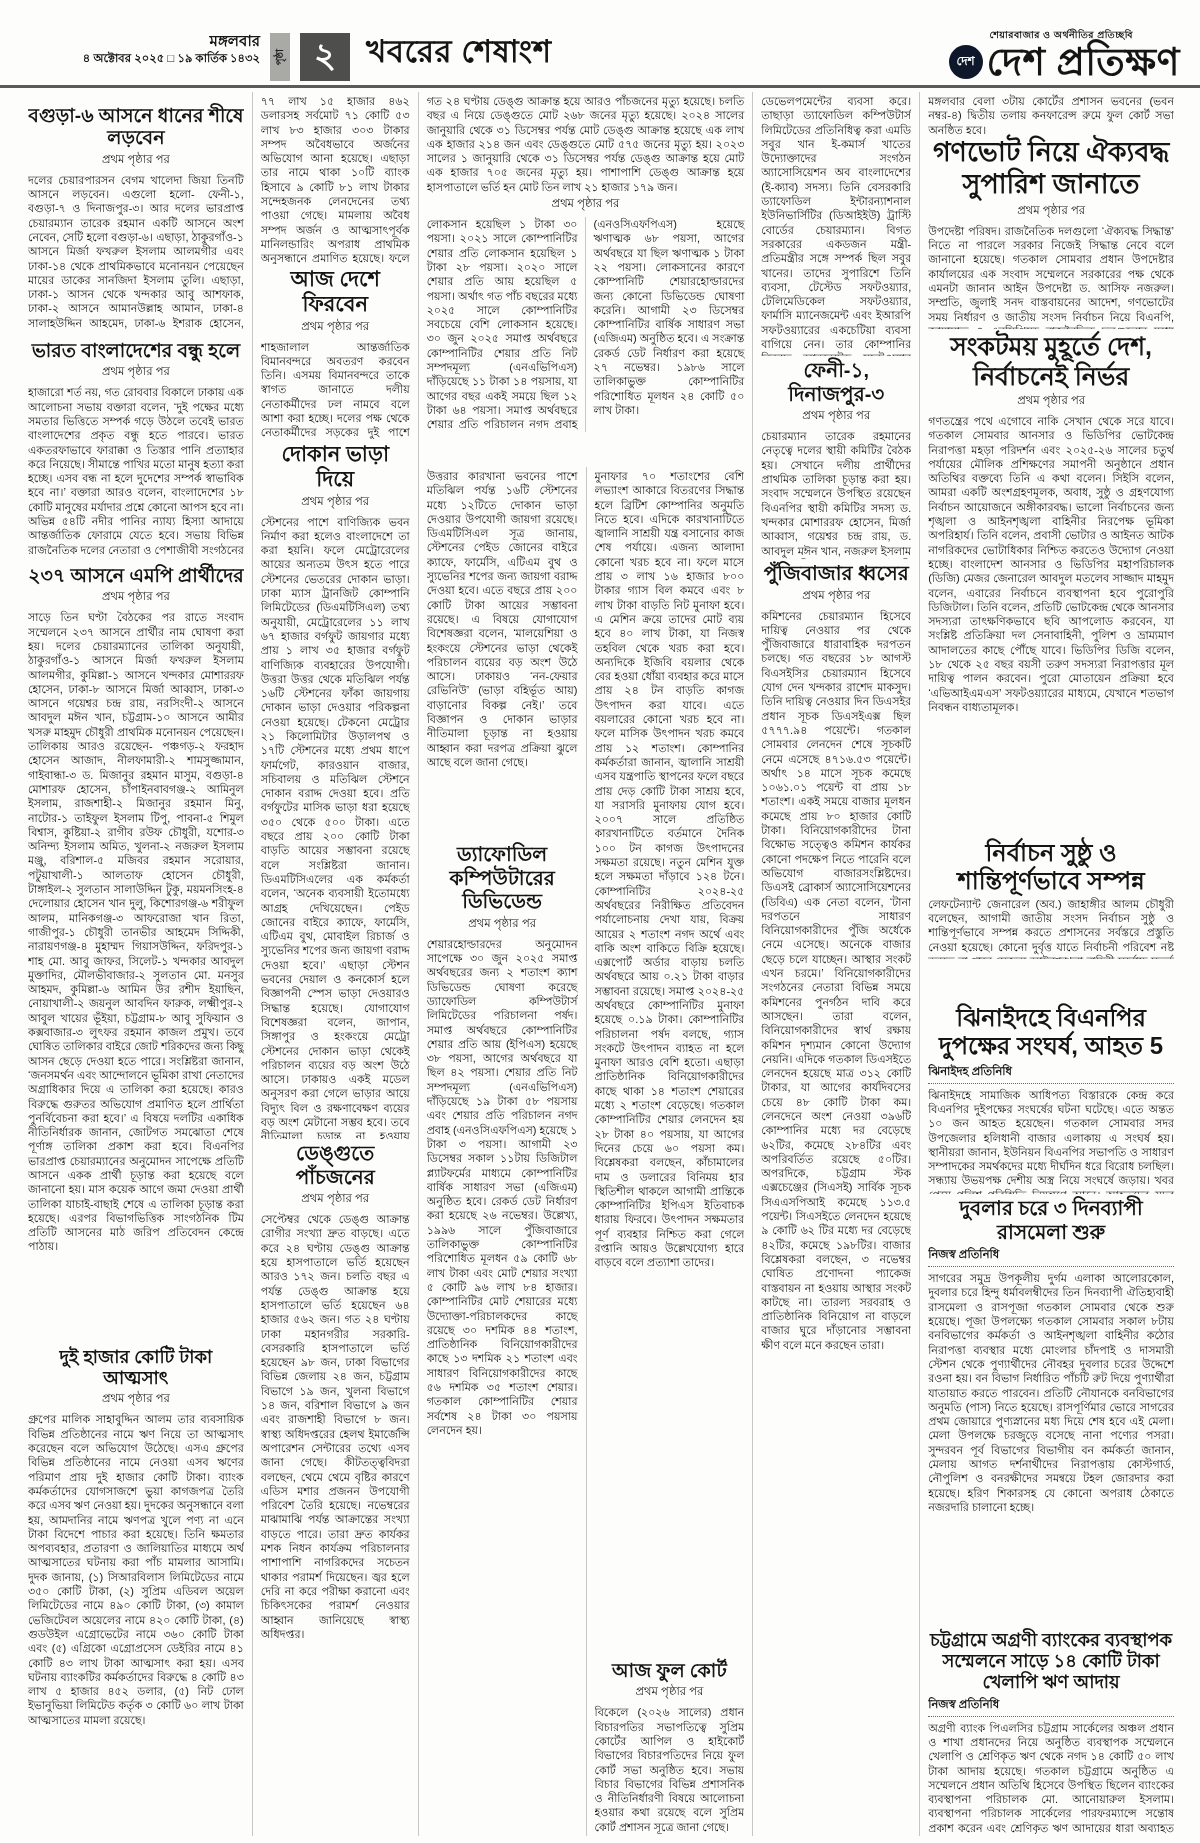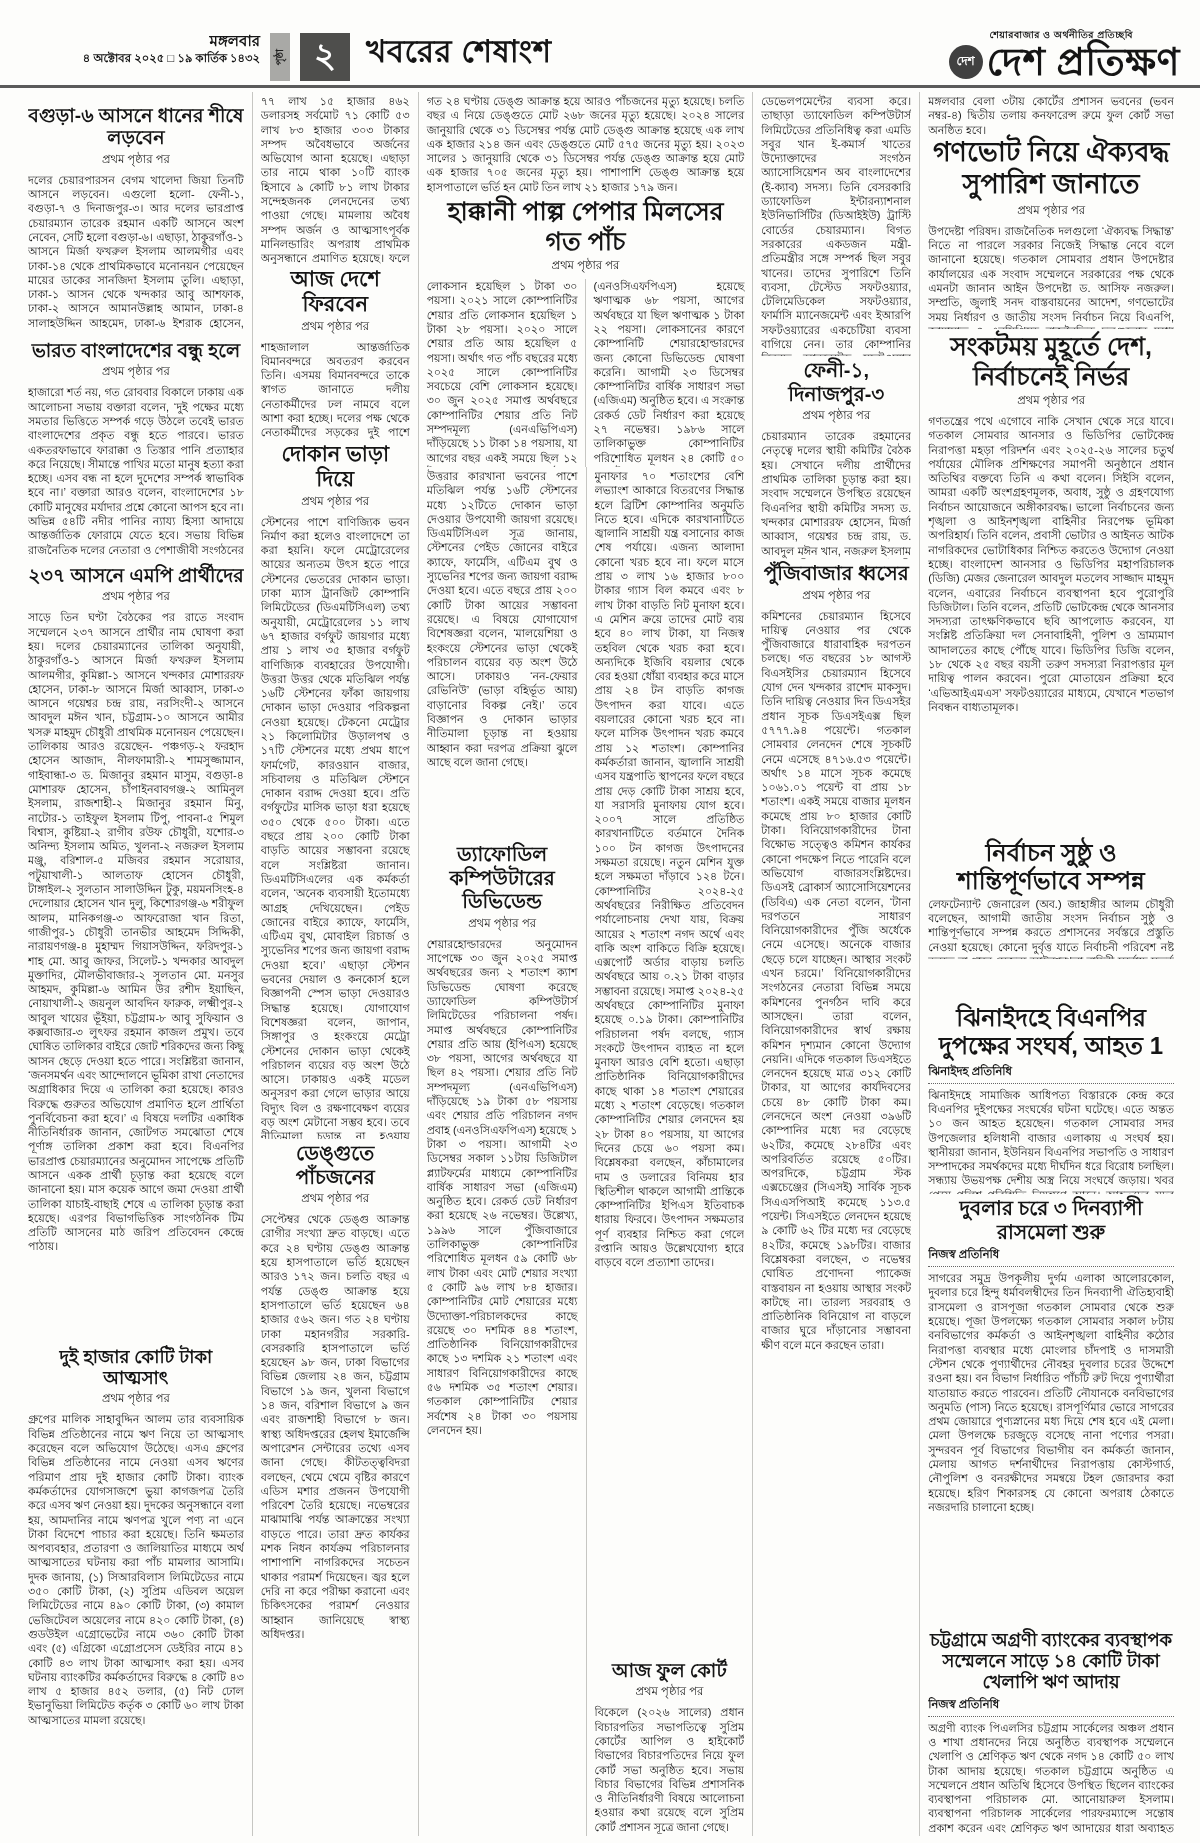--- a/index.html
+++ b/index.html
@@ -17,21 +17,21 @@
   .hdr-date .dt{font-weight:bold;font-size:11.5px;}
   .pg-strip{width:20px;height:48px;background:#a9a9a6;display:flex;align-items:center;justify-content:center;margin-bottom:4px;}
   .pg-strip span{writing-mode:vertical-rl;transform:rotate(180deg);font-size:10px;font-weight:bold;color:#1d1d1d;}
   .pg-num{width:50px;height:48px;background:#4e4e4c;color:#fff;display:flex;align-items:center;justify-content:center;
           font-size:34px;font-weight:bold;margin-bottom:4px;}
   .sec-title{font-size:31px;font-weight:bold;padding:0 4px 6px 6px;letter-spacing:.5px;}
   .hdr-spacer{flex:1;}
   .masthead{text-align:center;padding-bottom:4px;}
   .masthead .tag{font-size:9.5px;font-weight:bold;letter-spacing:.5px;margin-right:6px;}
   .masthead .brand{display:flex;align-items:center;justify-content:flex-end;gap:4px;}
-  .mh-circle{width:34px;height:34px;border-radius:50%;background:#404040;color:#fff;display:flex;align-items:center;justify-content:center;
+  .mh-circle{width:34px;height:34px;border-radius:50%;background:#0f172a;color:#fff;display:flex;align-items:center;justify-content:center;
              font-size:12px;font-weight:bold;flex:0 0 auto;}
   .mh-name{font-size:38px;font-weight:bold;line-height:1;letter-spacing:.5px;}
   
   .cols{display:flex;align-items:stretch;height:1748px;box-sizing:border-box;padding:4px 18px 0 20px;}
   .col{box-sizing:border-box;padding:2px 8px;overflow:hidden;}
   .cols > * + *{border-left:1px solid #c6c6c2;}
   .c1{width:232px;}
   .c2{width:166px;}
   .g34{width:334px;padding:0;display:flex;flex-direction:column;}
   .c5{width:167px;}
@@ -119,21 +119,20 @@
       <section class="story" style="height:695px">
         <h2 class="hl hl-20">ডেঙ্গুতে পাঁচজনের</h2>
         <div class="cont">প্রথম পৃষ্ঠার পর</div>
         <p class="body">সেপ্টেম্বর থেকে ডেঙ্গু আক্রান্ত রোগীর সংখ্যা দ্রুত বাড়ছে। এতে করে ২৪ ঘণ্টায় ডেঙ্গু আক্রান্ত হয়ে হাসপাতালে ভর্তি হয়েছেন আরও ১৭২ জন। চলতি বছর এ পর্যন্ত ডেঙ্গু আক্রান্ত হয়ে হাসপাতালে ভর্তি হয়েছেন ৬৪ হাজার ৫৬২ জন। গত ২৪ ঘণ্টায় ঢাকা মহানগরীর সরকারি-বেসরকারি হাসপাতালে ভর্তি হয়েছেন ৯৮ জন, ঢাকা বিভাগের বিভিন্ন জেলায় ২৪ জন, চট্টগ্রাম বিভাগে ১৯ জন, খুলনা বিভাগে ১৪ জন, বরিশাল বিভাগে ৯ জন এবং রাজশাহী বিভাগে ৮ জন। স্বাস্থ্য অধিদপ্তরের হেলথ ইমার্জেন্সি অপারেশন সেন্টারের তথ্যে এসব জানা গেছে। কীটতত্ত্ববিদরা বলছেন, থেমে থেমে বৃষ্টির কারণে এডিস মশার প্রজনন উপযোগী পরিবেশ তৈরি হয়েছে। নভেম্বরের মাঝামাঝি পর্যন্ত আক্রান্তের সংখ্যা বাড়তে পারে। তারা দ্রুত কার্যকর মশক নিধন কার্যক্রম পরিচালনার পাশাপাশি নাগরিকদের সচেতন থাকার পরামর্শ দিয়েছেন। জ্বর হলে দেরি না করে পরীক্ষা করানো এবং চিকিৎসকের পরামর্শ নেওয়ার আহ্বান জানিয়েছে স্বাস্থ্য অধিদপ্তর।</p>
       </section>
     </div>
 
     <div class="g34">
       <section class="wide34 story">
         <p class="body">গত ২৪ ঘণ্টায় ডেঙ্গু আক্রান্ত হয়ে আরও পাঁচজনের মৃত্যু হয়েছে। চলতি বছর এ নিয়ে ডেঙ্গুতে মোট ২৬৮ জনের মৃত্যু হয়েছে। ২০২৪ সালের জানুয়ারি থেকে ৩১ ডিসেম্বর পর্যন্ত মোট ডেঙ্গু আক্রান্ত হয়েছে এক লাখ এক হাজার ২১৪ জন এবং ডেঙ্গুতে মোট ৫৭৫ জনের মৃত্যু হয়। ২০২৩ সালের ১ জানুয়ারি থেকে ৩১ ডিসেম্বর পর্যন্ত ডেঙ্গু আক্রান্ত হয়ে মোট এক হাজার ৭০৫ জনের মৃত্যু হয়। পাশাপাশি ডেঙ্গু আক্রান্ত হয়ে হাসপাতালে ভর্তি হন মোট তিন লাখ ২১ হাজার ১৭৯ জন।</p>
-        <h2 class="hl hl-25">হাক্কানী পাল্প পেপার মিলসের গত পাঁচ</h2>
         <div class="cont">প্রথম পৃষ্ঠার পর</div>
         <p class="body twocol">লোকসান হয়েছিল ১ টাকা ৩০ পয়সা। ২০২১ সালে কোম্পানিটির শেয়ার প্রতি লোকসান হয়েছিল ১ টাকা ২৮ পয়সা। ২০২০ সালে শেয়ার প্রতি আয় হয়েছিল ৫ পয়সা। অর্থাৎ গত পাঁচ বছরের মধ্যে ২০২৫ সালে কোম্পানিটির সবচেয়ে বেশি লোকসান হয়েছে। ৩০ জুন ২০২৫ সমাপ্ত অর্থবছরে কোম্পানিটির শেয়ার প্রতি নিট সম্পদমূল্য (এনএভিপিএস) দাঁড়িয়েছে ১১ টাকা ১৪ পয়সায়, যা আগের বছর একই সময়ে ছিল ১২ টাকা ৬৪ পয়সা। সমাপ্ত অর্থবছরে শেয়ার প্রতি পরিচালন নগদ প্রবাহ (এনওসিএফপিএস) হয়েছে ঋণাত্মক ৬৮ পয়সা, আগের অর্থবছরে যা ছিল ঋণাত্মক ১ টাকা ২২ পয়সা। লোকসানের কারণে কোম্পানিটি শেয়ারহোল্ডারদের জন্য কোনো ডিভিডেন্ড ঘোষণা করেনি। আগামী ২৩ ডিসেম্বর কোম্পানিটির বার্ষিক সাধারণ সভা (এজিএম) অনুষ্ঠিত হবে। এ সংক্রান্ত রেকর্ড ডেট নির্ধারণ করা হয়েছে ২৭ নভেম্বর। ১৯৮৬ সালে তালিকাভুক্ত কোম্পানিটির পরিশোধিত মূলধন ২৪ কোটি ৫০ লাখ টাকা।</p>
       </section>
       <div class="row34">
         <div class="sub">
           <section class="story" style="height:370px">
             <p class="body">উত্তরার কারখানা ভবনের পাশে মতিঝিল পর্যন্ত ১৬টি স্টেশনের মধ্যে ১২টিতে দোকান ভাড়া দেওয়ার উপযোগী জায়গা রয়েছে। ডিএমটিসিএল সূত্র জানায়, স্টেশনের পেইড জোনের বাইরে ক্যাফে, ফার্মেসি, এটিএম বুথ ও স্যুভেনির শপের জন্য জায়গা বরাদ্দ দেওয়া হবে। এতে বছরে প্রায় ২০০ কোটি টাকা আয়ের সম্ভাবনা রয়েছে। এ বিষয়ে যোগাযোগ বিশেষজ্ঞরা বলেন, ‘মালয়েশিয়া ও হংকংয়ে স্টেশনের ভাড়া থেকেই পরিচালন ব্যয়ের বড় অংশ উঠে আসে। ঢাকায়ও ‘নন-ফেয়ার রেভিনিউ’ (ভাড়া বহির্ভূত আয়) বাড়ানোর বিকল্প নেই।’ তবে বিজ্ঞাপন ও দোকান ভাড়ার নীতিমালা চূড়ান্ত না হওয়ায় আহ্বান করা দরপত্র প্রক্রিয়া ঝুলে আছে বলে জানা গেছে।</p>
           </section>
           <section class="story" style="height:995px">
             <h2 class="hl hl-15">ড্যাফোডিল কম্পিউটারের ডিভিডেন্ড</h2>
@@ -182,21 +181,21 @@
       <section class="story" style="height:465px">
         <h2 class="hl hl-25">সংকটময় মুহূর্তে দেশ, নির্বাচনেই নির্ভর</h2>
         <div class="cont">প্রথম পৃষ্ঠার পর</div>
         <p class="body">গণতন্ত্রের পথে এগোবে নাকি সেখান থেকে সরে যাবে। গতকাল সোমবার আনসার ও ভিডিপির ভোটকেন্দ্র নিরাপত্তা মহড়া পরিদর্শন এবং ২০২৫-২৬ সালের চতুর্থ পর্যায়ের মৌলিক প্রশিক্ষণের সমাপনী অনুষ্ঠানে প্রধান অতিথির বক্তব্যে তিনি এ কথা বলেন। সিইসি বলেন, আমরা একটি অংশগ্রহণমূলক, অবাধ, সুষ্ঠু ও গ্রহণযোগ্য নির্বাচন আয়োজনে অঙ্গীকারবদ্ধ। ভালো নির্বাচনের জন্য শৃঙ্খলা ও আইনশৃঙ্খলা বাহিনীর নিরপেক্ষ ভূমিকা অপরিহার্য। তিনি বলেন, প্রবাসী ভোটার ও আইনত আটক নাগরিকদের ভোটাধিকার নিশ্চিত করতেও উদ্যোগ নেওয়া হচ্ছে। বাংলাদেশ আনসার ও ভিডিপির মহাপরিচালক (ডিজি) মেজর জেনারেল আবদুল মতলেব সাজ্জাদ মাহমুদ বলেন, এবারের নির্বাচনে ব্যবস্থাপনা হবে পুরোপুরি ডিজিটাল। তিনি বলেন, প্রতিটি ভোটকেন্দ্র থেকে আনসার সদস্যরা তাৎক্ষণিকভাবে ছবি আপলোড করবেন, যা সংশ্লিষ্ট প্রতিক্রিয়া দল সেনাবাহিনী, পুলিশ ও ভ্রাম্যমাণ আদালতের কাছে পৌঁছে যাবে। ভিডিপির ডিজি বলেন, ১৮ থেকে ২৫ বছর বয়সী তরুণ সদস্যরা নিরাপত্তার মূল দায়িত্ব পালন করবেন। পুরো মোতায়েন প্রক্রিয়া হবে ‘এভিআইএমএস’ সফটওয়্যারের মাধ্যমে, যেখানে শতভাগ নিবন্ধন বাধ্যতামূলক।</p>
       </section>
       <section class="story" style="height:165px">
         <h2 class="hl hl-24">নির্বাচন সুষ্ঠু ও শান্তিপূর্ণভাবে সম্পন্ন</h2>
         <p class="body">লেফটেন্যান্ট জেনারেল (অব.) জাহাঙ্গীর আলম চৌধুরী বলেছেন, আগামী জাতীয় সংসদ নির্বাচন সুষ্ঠু ও শান্তিপূর্ণভাবে সম্পন্ন করতে প্রশাসনের সর্বস্তরে প্রস্তুতি নেওয়া হয়েছে। কোনো দুর্বৃত্ত যাতে নির্বাচনী পরিবেশ নষ্ট করতে না পারে সেজন্য আইনশৃঙ্খলা বাহিনী সর্বোচ্চ সতর্ক অবস্থায় থাকবে। এ সময় উপস্থিত ছিলেন ঢাকা বিভাগীয় কমিশনার, জেলা প্রশাসক, পুলিশ সুপার, মুন্সীগঞ্জের সিরাজদিখান উপজেলা নির্বাহী কর্মকর্তা শাহিনা আক্তার ও উপজেলা সহকারী কমিশনার (ভূমি) আসিফ উল্লাহ।</p>
       </section>
       <section class="story" style="height:235px">
-        <h2 class="hl hl-24">ঝিনাইদহে বিএনপির দুপক্ষের সংঘর্ষ, আহত 1</h2>
+        <h2 class="hl hl-24">ঝিনাইদহে বিএনপির দুপক্ষের সংঘর্ষ, আহত 5</h2>
         <div class="byline">ঝিনাইদহ প্রতিনিধি</div>
         <div class="dotline"></div>
         <p class="body">ঝিনাইদহে সামাজিক আধিপত্য বিস্তারকে কেন্দ্র করে বিএনপির দুইপক্ষের সংঘর্ষের ঘটনা ঘটেছে। এতে অন্তত ১০ জন আহত হয়েছেন। গতকাল সোমবার সদর উপজেলার হলিধানী বাজার এলাকায় এ সংঘর্ষ হয়। স্থানীয়রা জানান, ইউনিয়ন বিএনপির সভাপতি ও সাধারণ সম্পাদকের সমর্থকদের মধ্যে দীর্ঘদিন ধরে বিরোধ চলছিল। সন্ধ্যায় উভয়পক্ষ দেশীয় অস্ত্র নিয়ে সংঘর্ষে জড়ায়। খবর পেয়ে পুলিশ পরিস্থিতি নিয়ন্ত্রণে আনে। আহতদের সদর হাসপাতালে ভর্তি করা হয়েছে।</p>
       </section>
       <section class="story" style="height:433px">
         <h2 class="hl hl-20">দুবলার চরে ৩ দিনব্যাপী রাসমেলা শুরু</h2>
         <div class="byline">নিজস্ব প্রতিনিধি</div>
         <div class="dotline"></div>
         <p class="body">সাগরের সমুদ্র উপকূলীয় দুর্গম এলাকা আলোরকোল, দুবলার চরে হিন্দু ধর্মাবলম্বীদের তিন দিনব্যাপী ঐতিহ্যবাহী রাসমেলা ও রাসপূজা গতকাল সোমবার থেকে শুরু হয়েছে। পূজা উপলক্ষ্যে গতকাল সোমবার সকাল ৮টায় বনবিভাগের কর্মকর্তা ও আইনশৃঙ্খলা বাহিনীর কঠোর নিরাপত্তা ব্যবস্থার মধ্যে মোংলার চাঁদপাই ও দাসমারী স্টেশন থেকে পুণ্যার্থীদের নৌবহর দুবলার চরের উদ্দেশে রওনা হয়। বন বিভাগ নির্ধারিত পাঁচটি রুট দিয়ে পুণ্যার্থীরা যাতায়াত করতে পারবেন। প্রতিটি নৌযানকে বনবিভাগের অনুমতি (পাস) নিতে হয়েছে। রাসপূর্ণিমার ভোরে সাগরের প্রথম জোয়ারে পুণ্যস্নানের মধ্য দিয়ে শেষ হবে এই মেলা। মেলা উপলক্ষে চরজুড়ে বসেছে নানা পণ্যের পসরা। সুন্দরবন পূর্ব বিভাগের বিভাগীয় বন কর্মকর্তা জানান, মেলায় আগত দর্শনার্থীদের নিরাপত্তায় কোস্টগার্ড, নৌপুলিশ ও বনরক্ষীদের সমন্বয়ে টহল জোরদার করা হয়েছে। হরিণ শিকারসহ যে কোনো অপরাধ ঠেকাতে নজরদারি চালানো হচ্ছে।</p>
       </section>

